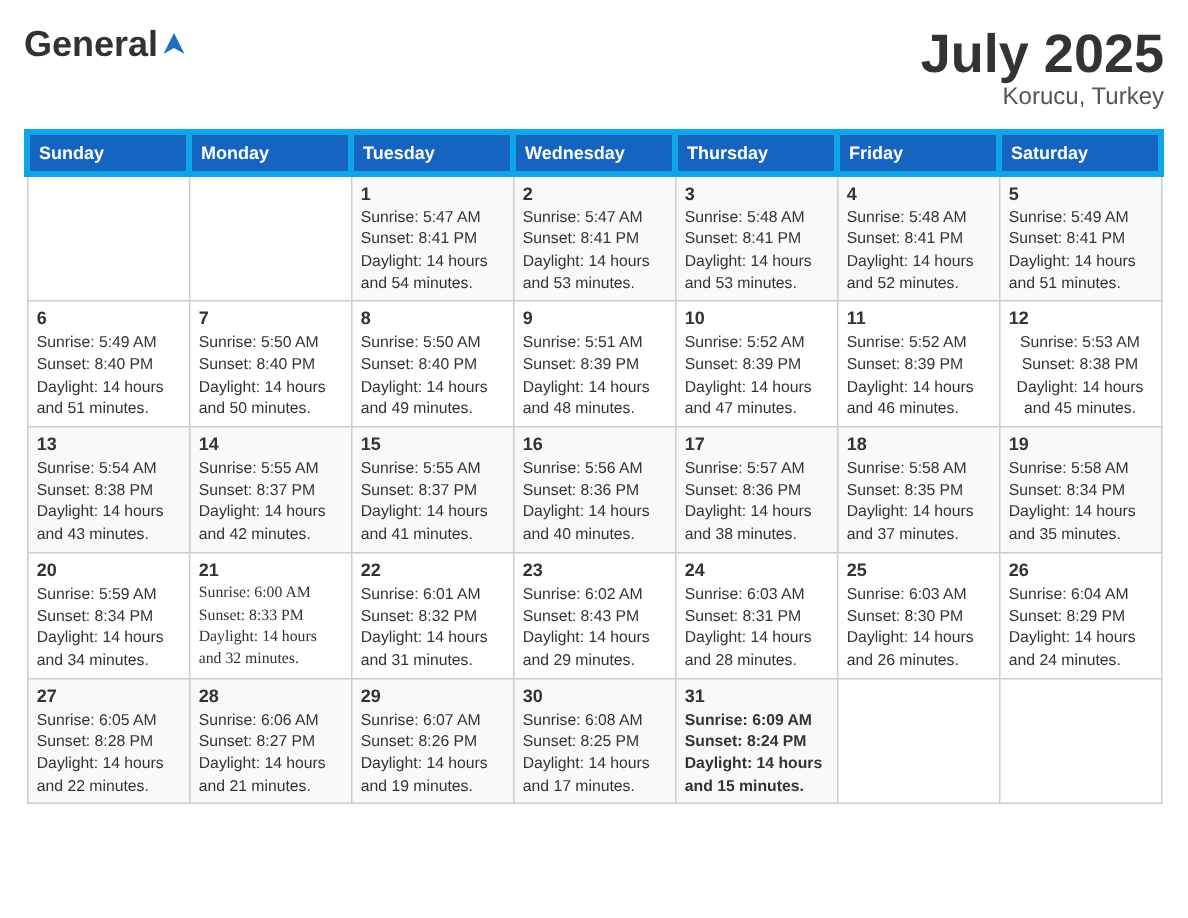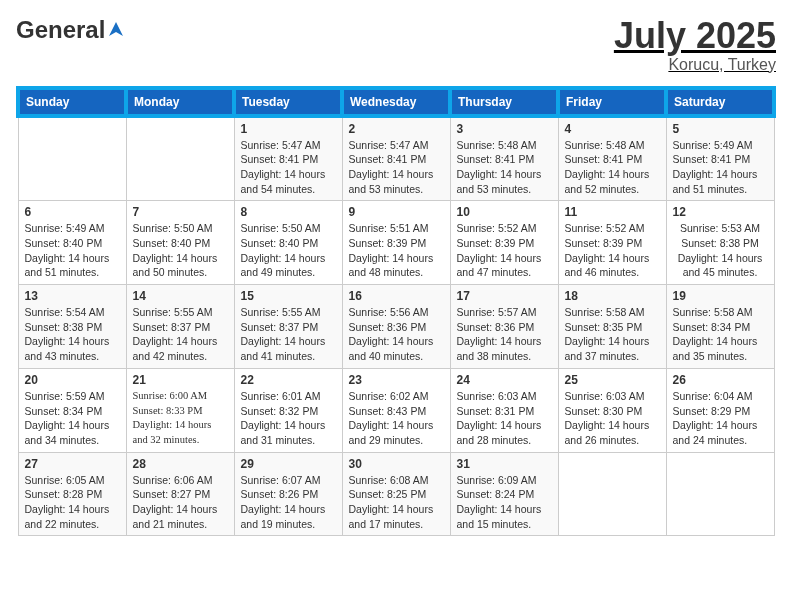--- a/index.html
+++ b/index.html
@@ -11,21 +11,20 @@
       padding: 16px;
     }
     .header {
       display: flex;
       justify-content: space-between;
       align-items: flex-start;
       margin-bottom: 12px;
     }
     .title-block {
       text-align: right;
-      text-decoration: underline;
     }
     .title-month {
       font-size: 36px;
       font-weight: bold;
       color: #333;
       line-height: 1.1;
     }
     .title-location {
       font-size: 16px;
       color: #555;
@@ -335,21 +334,21 @@
         </td>
         <td>
           <span class="day-number">30</span>
           <div class="day-info" style="white-space: pre-line;">Sunrise: 6:08 AM
 Sunset: 8:25 PM
 Daylight: 14 hours
 and 17 minutes.</div>
         </td>
         <td>
           <span class="day-number">31</span>
-          <div class="day-info" style="white-space: pre-line;">Sunrise: 6:09 AM
+          <div class="day-info" style="white-space: pre-line; font-weight: bold;">Sunrise: 6:09 AM
 Sunset: 8:24 PM
 Daylight: 14 hours
 and 15 minutes.</div>
         </td>
         <td class="empty-cell"></td>
         <td class="empty-cell"></td>
       </tr>
     </tbody>
 </table>
 

